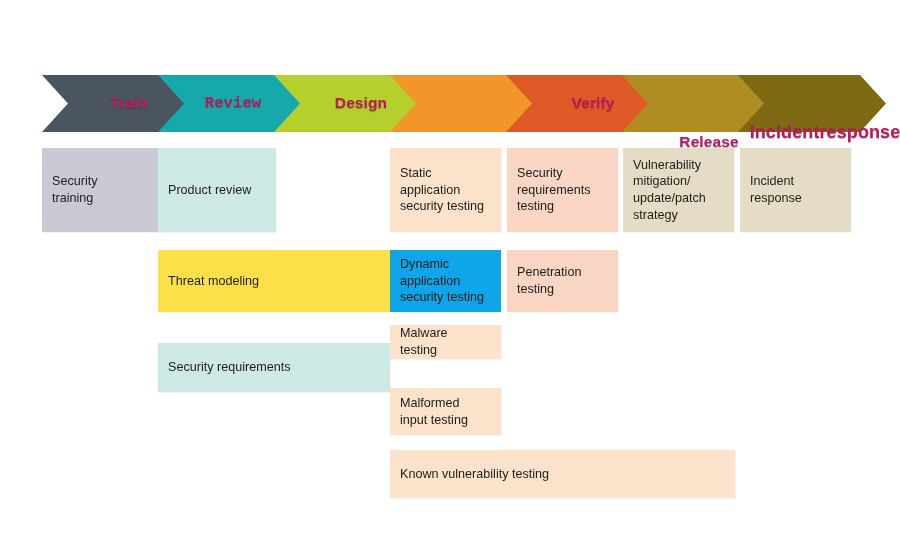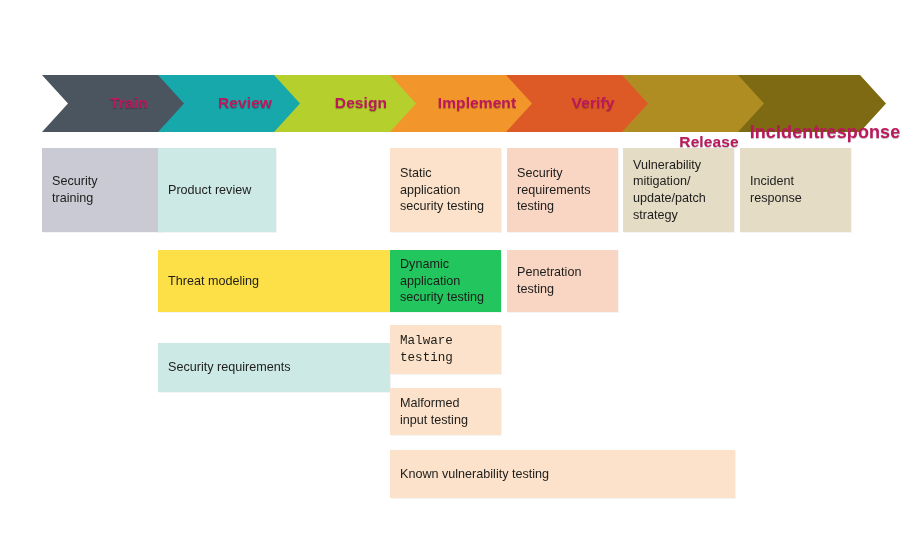--- a/index.html
+++ b/index.html
@@ -45,38 +45,35 @@
         </svg>
       </div>
       <div class="chev-label" style="left: 68px; width: 122px;">
         <span>Train</span>
       </div>
       <div class="chev" style="left: 158px; width: 148px;">
         <svg viewBox="0 0 148 57" preserveAspectRatio="none">
           <path d="M 0 0 L 122 0 L 148 28.5 L 122 57 L 0 57 L 26 28.5 Z" fill="#17a8ac"></path>
         </svg>
       </div>
-      <div class="chev-label" style="left: 184px; width: 122px;">
+      <div class="chev-label" style="left: 172px; width: 122px; font-family: Liberation Mono, monospace;">
         <span>Review</span>
       </div>
       <div class="chev" style="left: 274px; width: 148px;">
         <svg viewBox="0 0 148 57" preserveAspectRatio="none">
           <path d="M 0 0 L 122 0 L 148 28.5 L 122 57 L 0 57 L 26 28.5 Z" fill="#b5cf2c"></path>
         </svg>
       </div>
       <div class="chev-label" style="left: 300px; width: 122px;">
         <span>Design</span>
       </div>
       <div class="chev" style="left: 390px; width: 148px;">
         <svg viewBox="0 0 148 57" preserveAspectRatio="none">
           <path d="M 0 0 L 122 0 L 148 28.5 L 122 57 L 0 57 L 26 28.5 Z" fill="#f2962c"></path>
         </svg>
-      </div>
-      <div class="chev-label" style="left: 416px; width: 122px;">
-        <span>Implement</span>
       </div>
       <div class="chev" style="left: 506px; width: 148px;">
         <svg viewBox="0 0 148 57" preserveAspectRatio="none">
           <path d="M 0 0 L 122 0 L 148 28.5 L 122 57 L 0 57 L 26 28.5 Z" fill="#dd5a26"></path>
         </svg>
       </div>
       <div class="chev-label" style="left: 532px; width: 122px;">
         <span>Verify</span>
       </div>
       <div class="chev" style="left: 622px; width: 148px;">
@@ -134,39 +131,39 @@
         <div>
           <span>Incident</span>
           <span>response</span>
         </div>
       </div>
       <div class="box" style="left: 158px; top: 250px; width: 232px; height: 62px; background: #fde047; text-align: right;">
         <div>
           <span>Threat modeling</span>
         </div>
       </div>
-      <div class="box" style="left: 390px; top: 250px; width: 111px; height: 62px; background: #22c55e;">
+      <div class="box" style="left: 390px; top: 250px; width: 111px; height: 62px; background: #0ea5e9;">
         <div>
           <span>Dynamic</span>
           <span>application</span>
           <span>security testing</span>
         </div>
       </div>
       <div class="box" style="left: 507px; top: 250px; width: 111px; height: 62px; background: rgb(249, 213, 196);">
         <div>
           <span>Penetration</span>
           <span>testing</span>
         </div>
       </div>
       <div class="box" style="left: 158px; top: 343px; width: 232px; height: 49px; background: rgb(205, 233, 230);">
         <div>
           <span>Security requirements</span>
         </div>
       </div>
-      <div class="box" style="left: 390px; top: 325px; width: 111px; height: 49px; background: rgb(252, 226, 202); font-family: Liberation Mono, monospace;">
+      <div class="box" style="left: 390px; top: 325px; width: 111px; height: 34px; background: rgb(252, 226, 202);">
         <div>
           <span>Malware</span>
           <span>testing</span>
         </div>
       </div>
       <div class="box" style="left: 390px; top: 388px; width: 111px; height: 47px; background: rgb(252, 226, 202);">
         <div>
           <span>Malformed</span>
           <span>input testing</span>
         </div>

